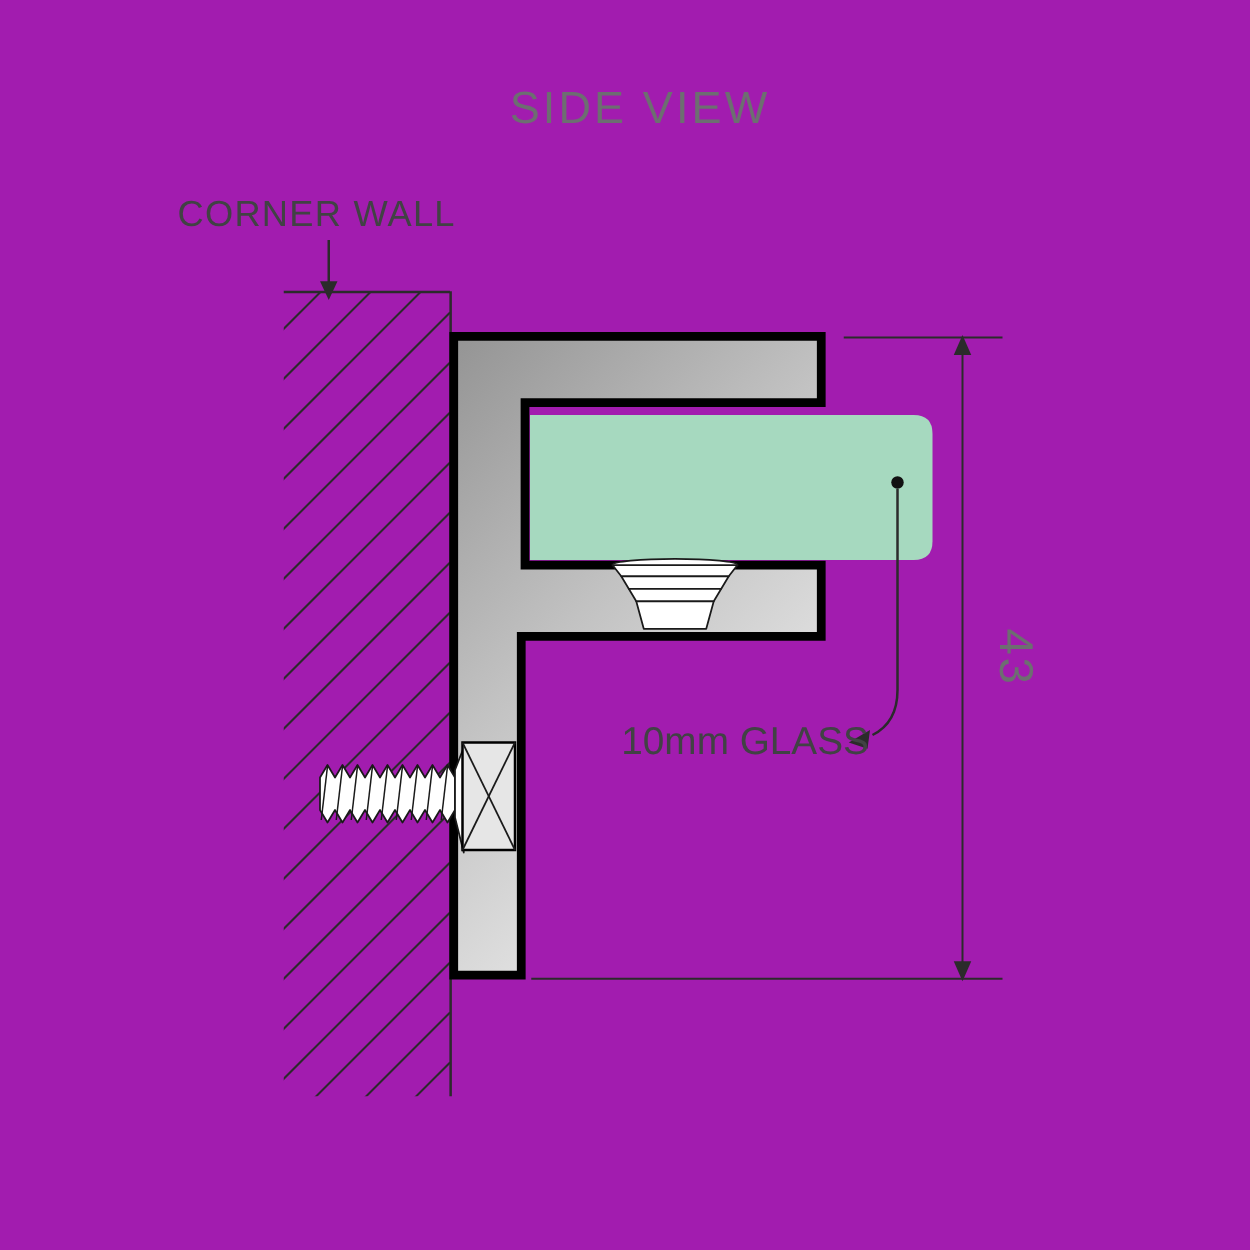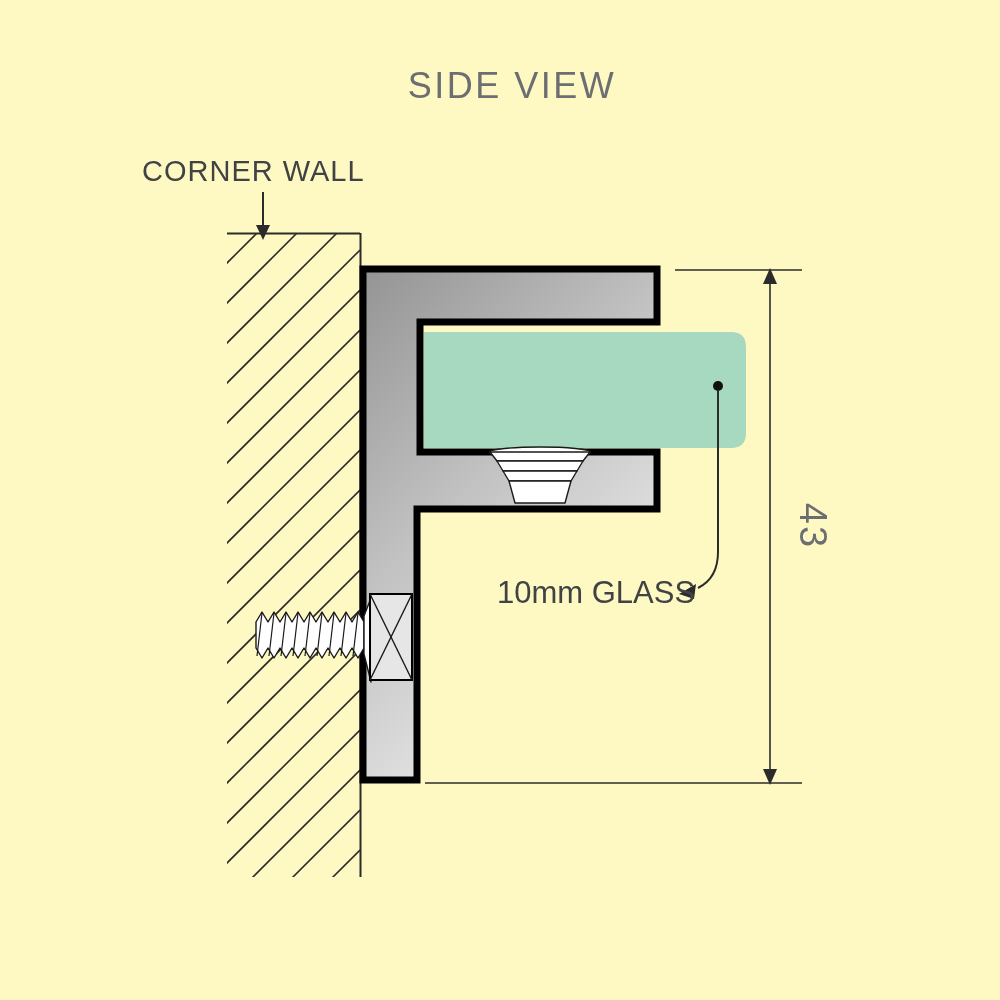--- a/index.html
+++ b/index.html
@@ -1,20 +1,20 @@
 <!DOCTYPE html>
 <html style="--text-gray: #6d6e71; --label-dark: #414244; --line: #2b2b2b; --outline: #000000; --glass-green: #a6d9bf; --metal-dark: #949494; --metal-mid: #c2c2c2; --metal-light: #e3e3e3;"><head>
 <meta charset="utf-8">
 <style>
   html, body { margin: 0; padding: 0; background: #ffffff; }
   .stage {
     position: relative;
     width: 1000px;
     height: 1000px;
-    background: #fef9c3;
+    background: #a21caf;
     overflow: hidden;
     font-family: "Liberation Sans", sans-serif;
   }
   svg text {
     font-family: "Liberation Sans", sans-serif;
   }
   .t-title  { fill: var(--text-gray);  font-size: 36px; letter-spacing: 2.5px; }
   .t-corner { fill: var(--label-dark); font-size: 29px; letter-spacing: 1px; }
   .t-glass  { fill: var(--label-dark); font-size: 31px; }
   .t-dim    { fill: var(--text-gray);  font-size: 38px; letter-spacing: 2px; }

